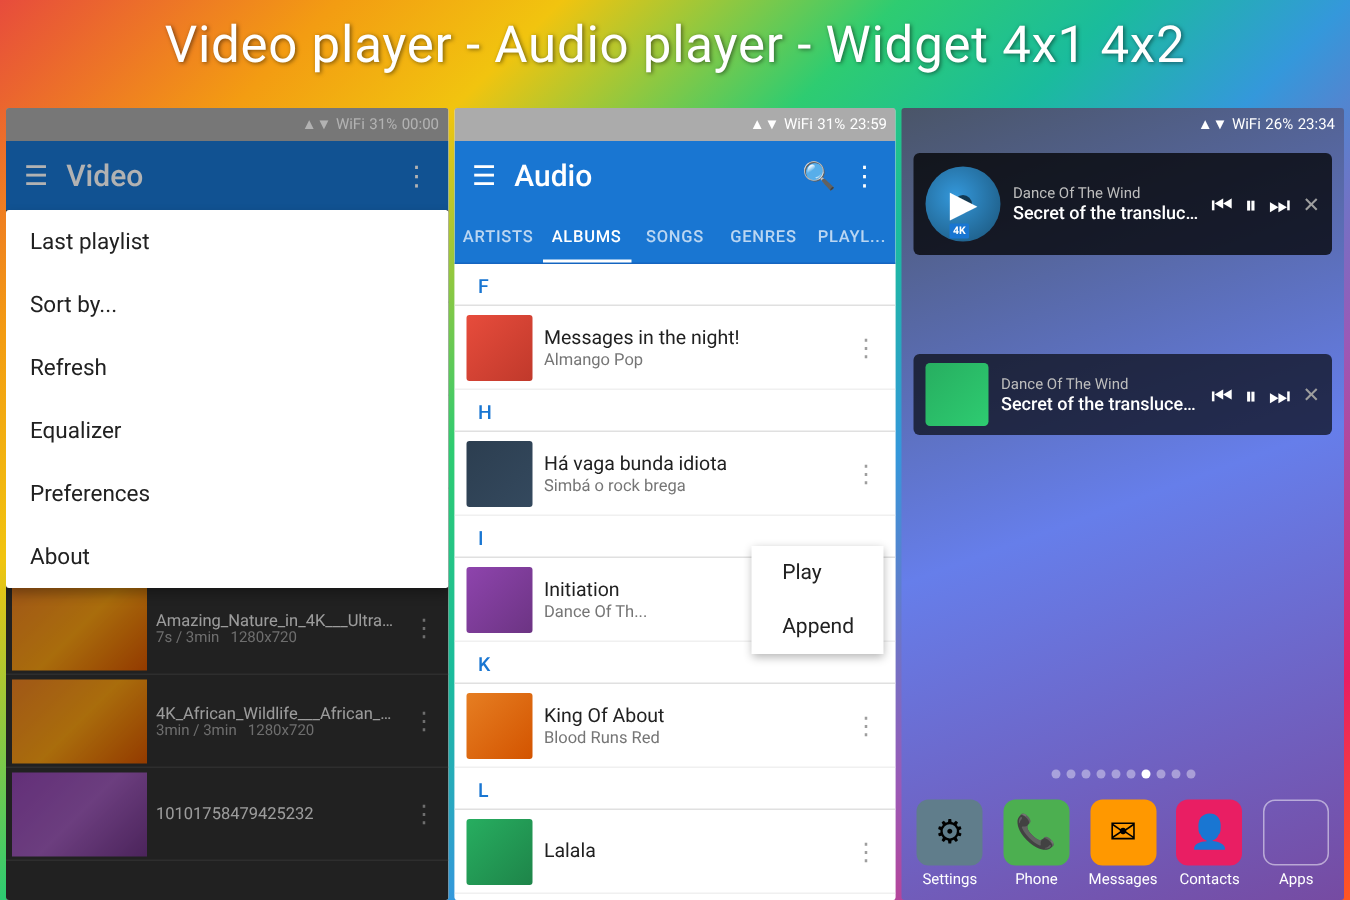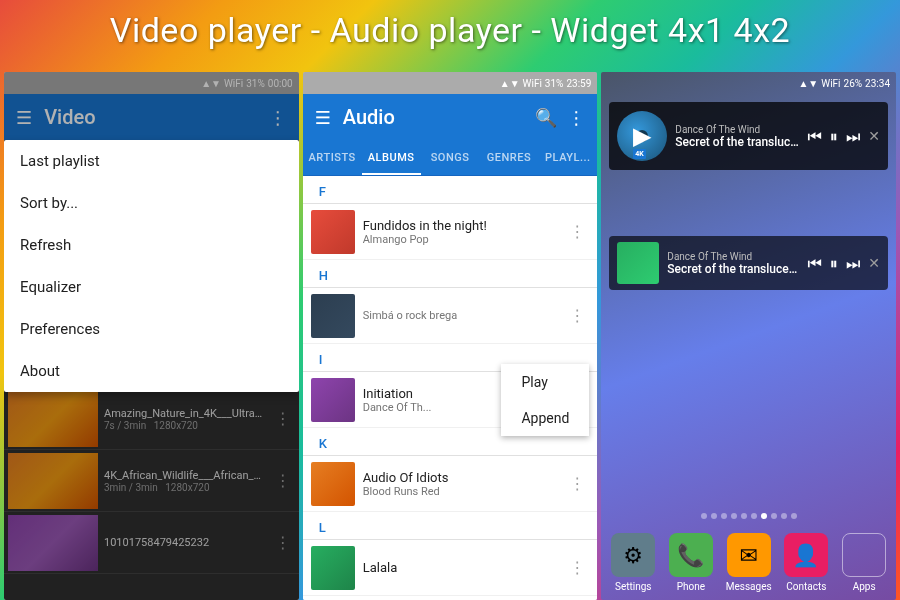--- a/index.html
+++ b/index.html
@@ -520,30 +520,31 @@
         <span>PLAYL...</span>
       </div>
     </div>
 
     <div class="audio-list">
 
       <div class="section-header">F</div>
       <div class="audio-item">
         <div class="audio-thumb audio-thumb-1"></div>
         <div class="audio-info">
-          <div class="audio-name">Fundidos in the night!</div>
+          <div class="audio-name">Messages in the night!</div>
           <div class="audio-artist">Almango Pop</div>
         </div>
         <span class="audio-more">⋮</span>
       </div>
 
       <div class="section-header">H</div>
       <div class="audio-item">
         <div class="audio-thumb audio-thumb-2"></div>
         <div class="audio-info">
+          <div class="audio-name">Há vaga bunda idiota</div>
           <div class="audio-artist">Simbá o rock brega</div>
         </div>
         <span class="audio-more">⋮</span>
       </div>
 
       <div class="section-header">I</div>
       <div class="audio-item-wrapper" style="position:relative;">
         <div class="audio-item">
           <div class="audio-thumb audio-thumb-3"></div>
           <div class="audio-info">
@@ -556,21 +557,21 @@
         <div class="inline-context">
           <div class="ctx-item">Play</div>
           <div class="ctx-item">Append</div>
         </div>
       </div>
 
       <div class="section-header">K</div>
       <div class="audio-item">
         <div class="audio-thumb audio-thumb-4"></div>
         <div class="audio-info">
-          <div class="audio-name">Audio Of Idiots</div>
+          <div class="audio-name">King Of About</div>
           <div class="audio-artist">Blood Runs Red</div>
         </div>
         <span class="audio-more">⋮</span>
       </div>
 
       <div class="section-header">L</div>
       <div class="audio-item">
         <div class="audio-thumb audio-thumb-5"></div>
         <div class="audio-info">
           <div class="audio-name">Lalala</div>

